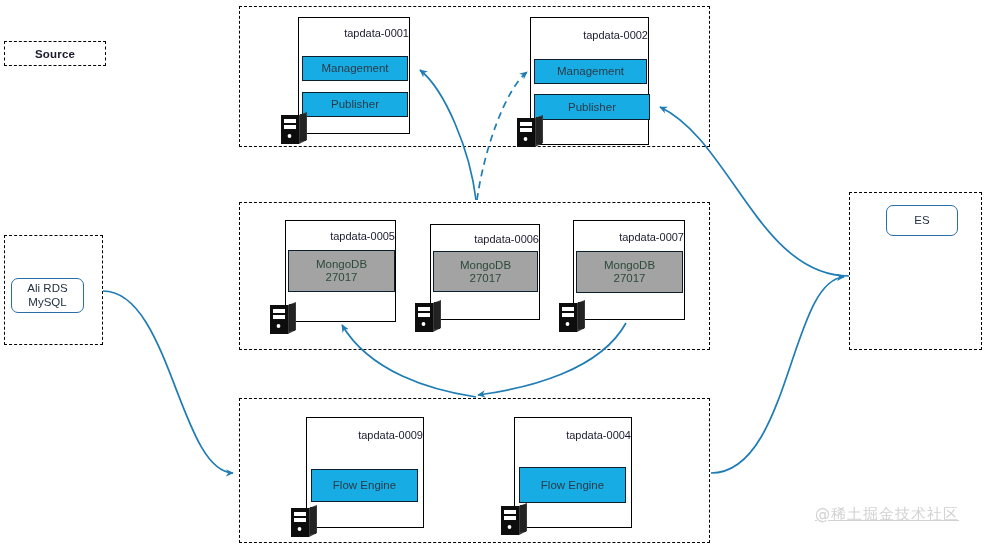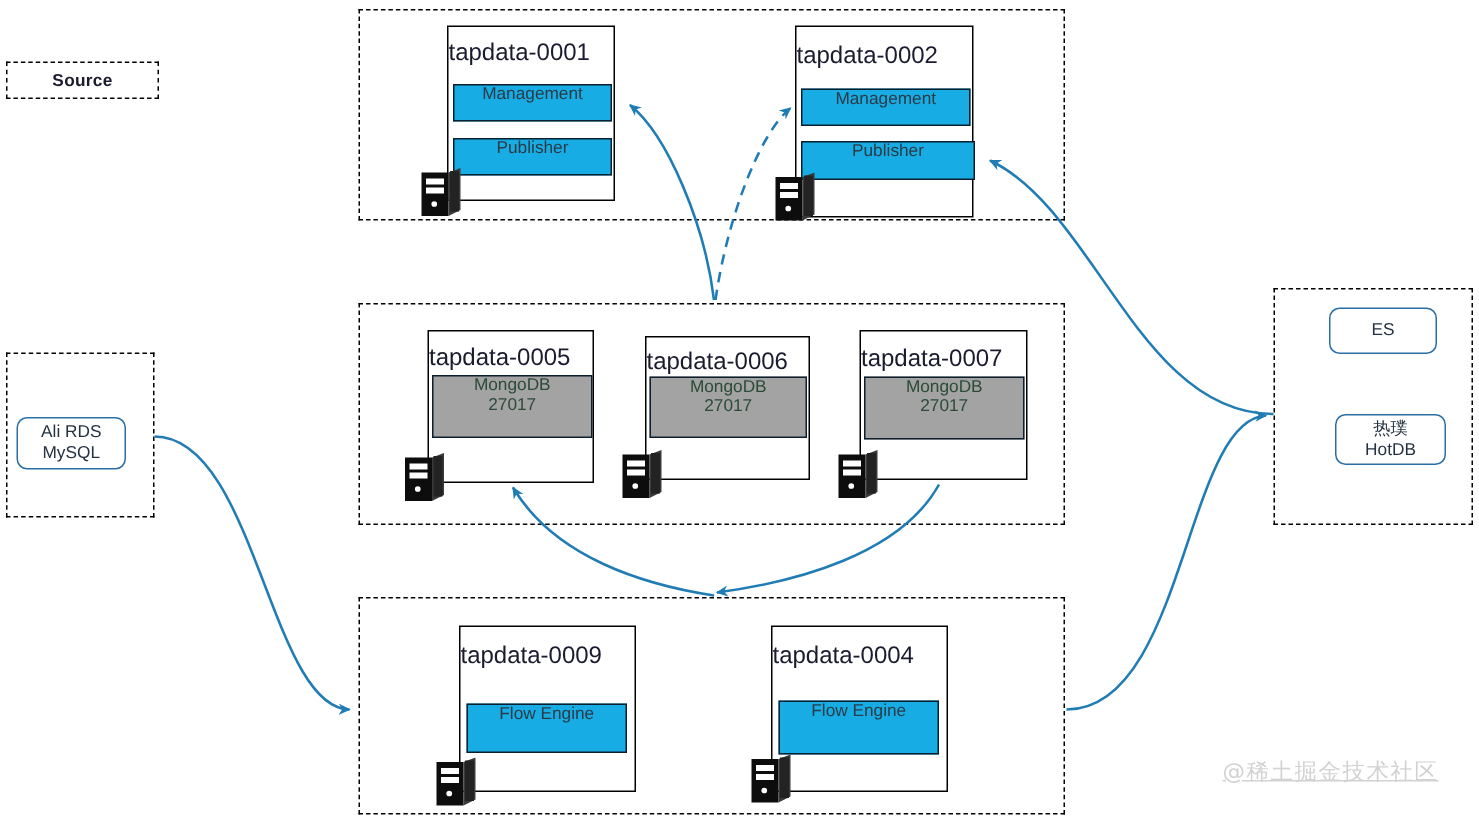--- a/index.html
+++ b/index.html
@@ -44,32 +44,32 @@
   .node {
     position: absolute;
     border: 1.5px solid #000000;
     box-sizing: border-box;
     background: #ffffff;
   }
   .node-title {
     position: absolute;
     left: 0;
     right: 0;
-    text-align: left;
-    font-size: 16px;
+    text-align: right;
+    font-size: 11px;
     color: #1b1b2f;
     white-space: nowrap;
   }
 
   
   .svc {
     position: absolute;
     box-sizing: border-box;
     display: flex;
-    align-items: flex-start;
+    align-items: center;
     justify-content: center;
     text-align: center;
     line-height: 1.12;
     font-size: 11.5px;
     white-space: pre-line;
   }
   .svc.blue {
     background: #17ADE4;
     border: 1.4px solid #0C1F2E;
     color: #2b3a47;
@@ -142,23 +142,20 @@
     <span>Source</span>
   </div>
 
   <div class="pill" style="left:886px; top:205px; width:72px; height:31px;">
     <span>ES</span>
   </div>
 
   <div class="pill" style="left:11px; top:278px; width:73px; height:35px;">
     <span><span>Ali RDS</span><br><span>MySQL</span></span>
   </div>
-  <div class="pill" style="left:890px; top:276px; width:74px; height:34px;">
-    <span><span class="cn">热璞</span><br><span>HotDB</span></span>
-  </div>
 
   <div class="node" style="left:298px; top:17px; width:112px; height:117px;">
     <div class="node-title" style="top:9px;">tapdata-0001</div>
   </div>
   <div class="svc blue" style="left:302px; top:56px; width:106px; height:25px;">
     <span>Management</span>
   </div>
   <div class="svc blue" style="left:302px; top:92px; width:106px; height:25px;">
     <span>Publisher</span>
   </div>

